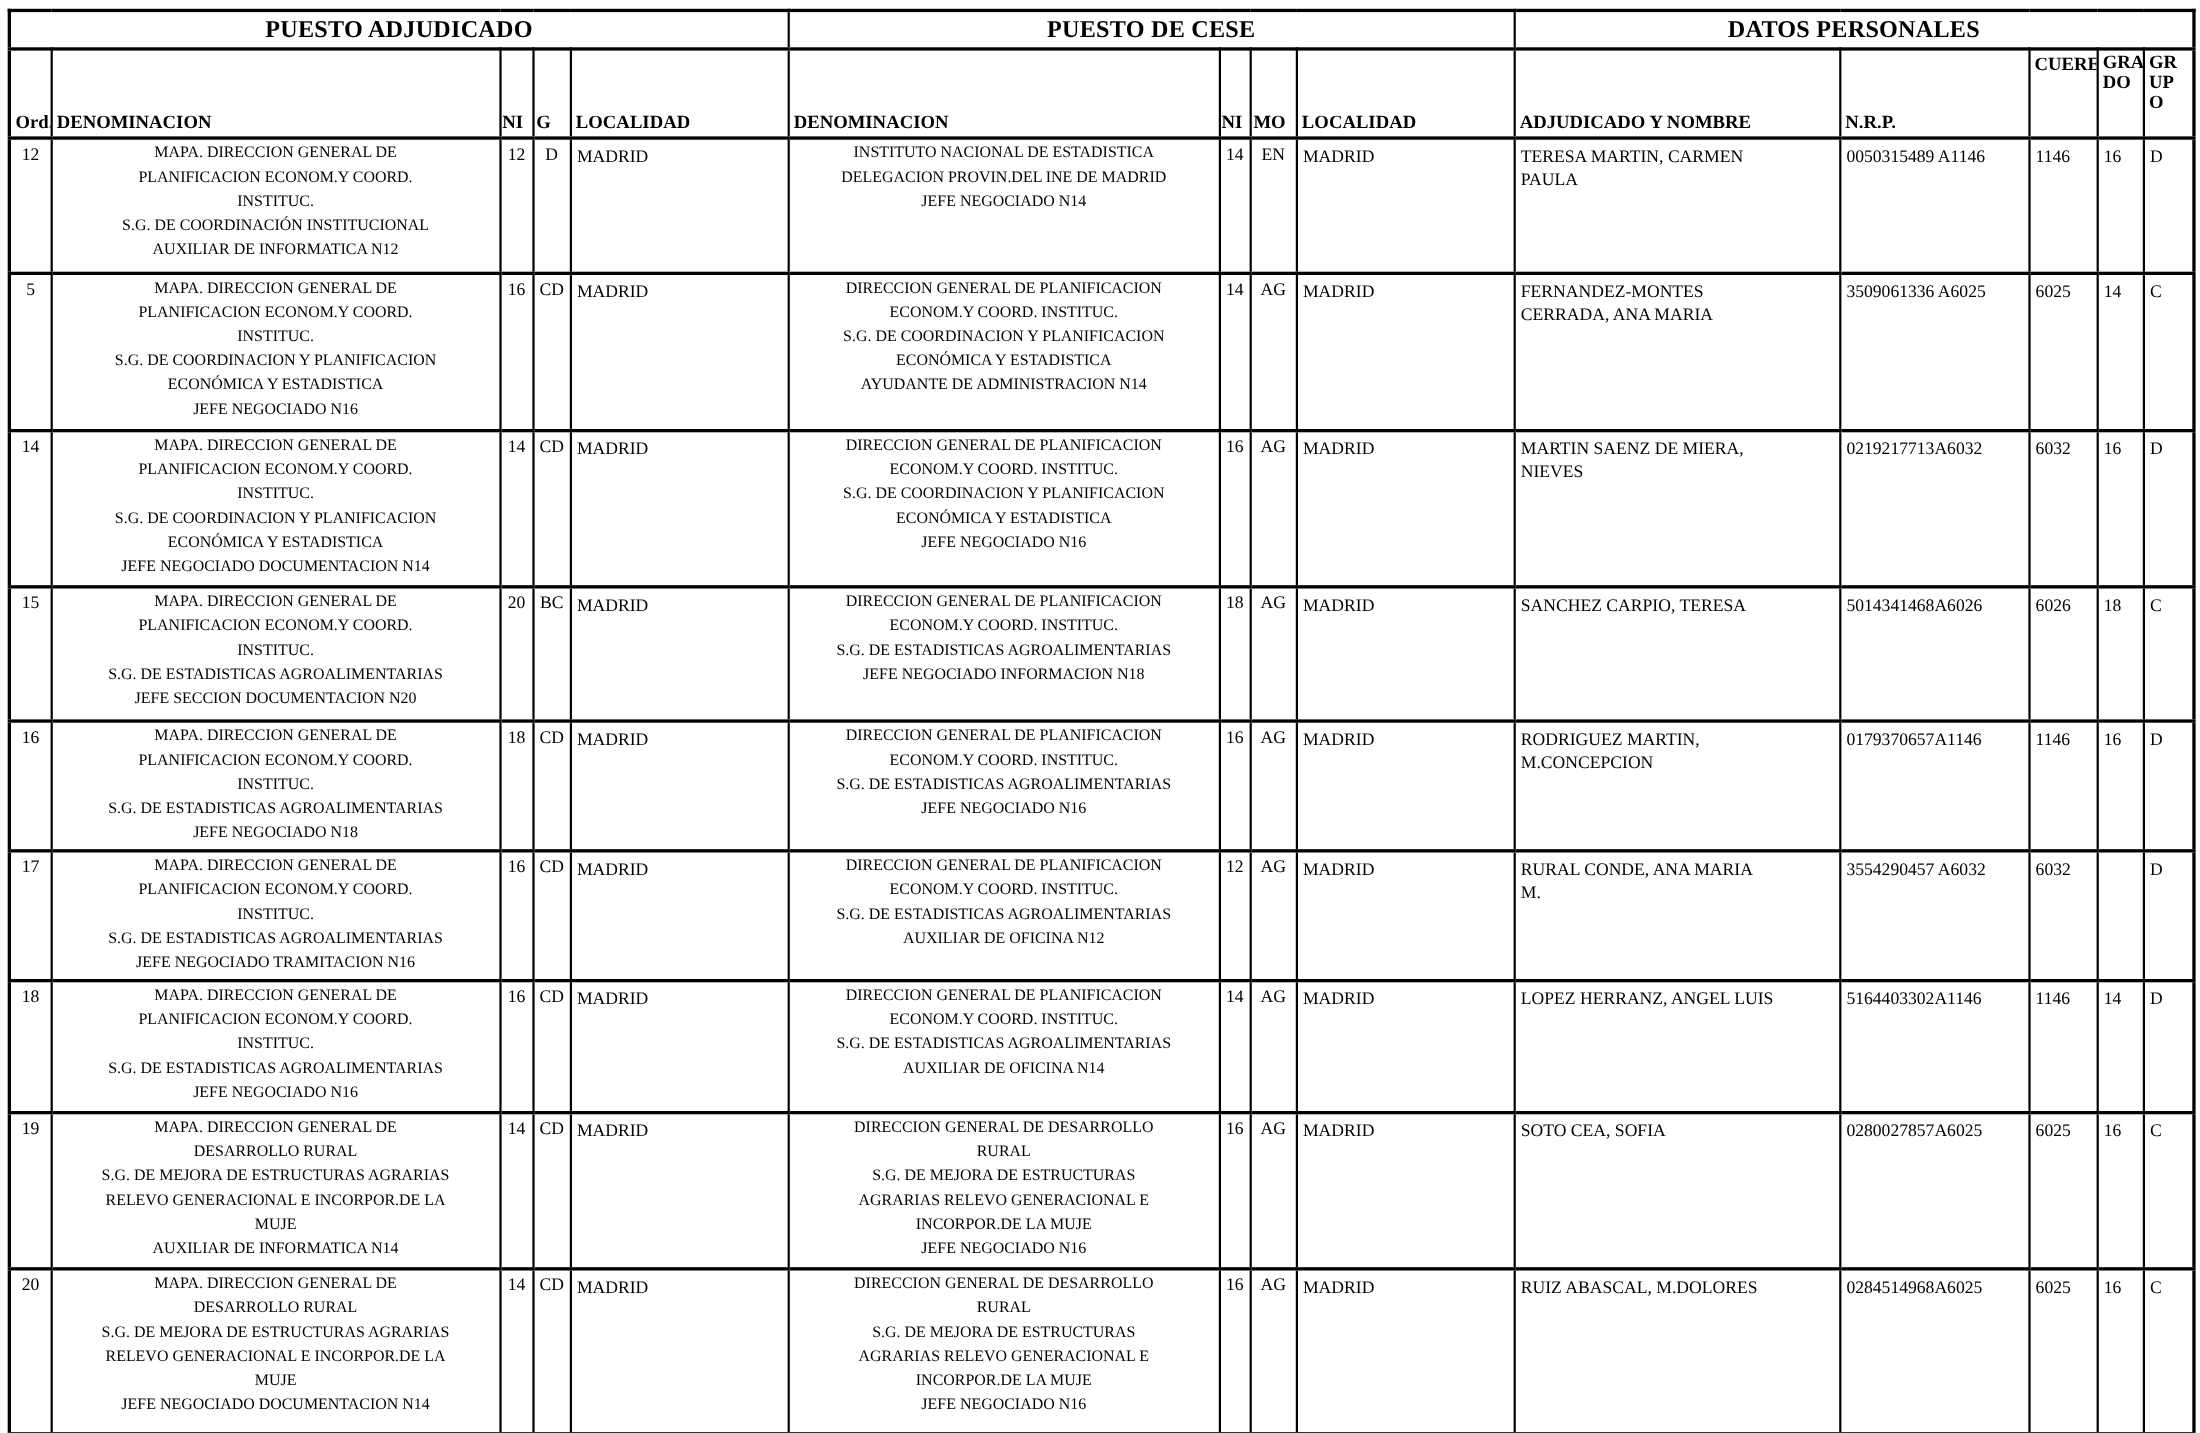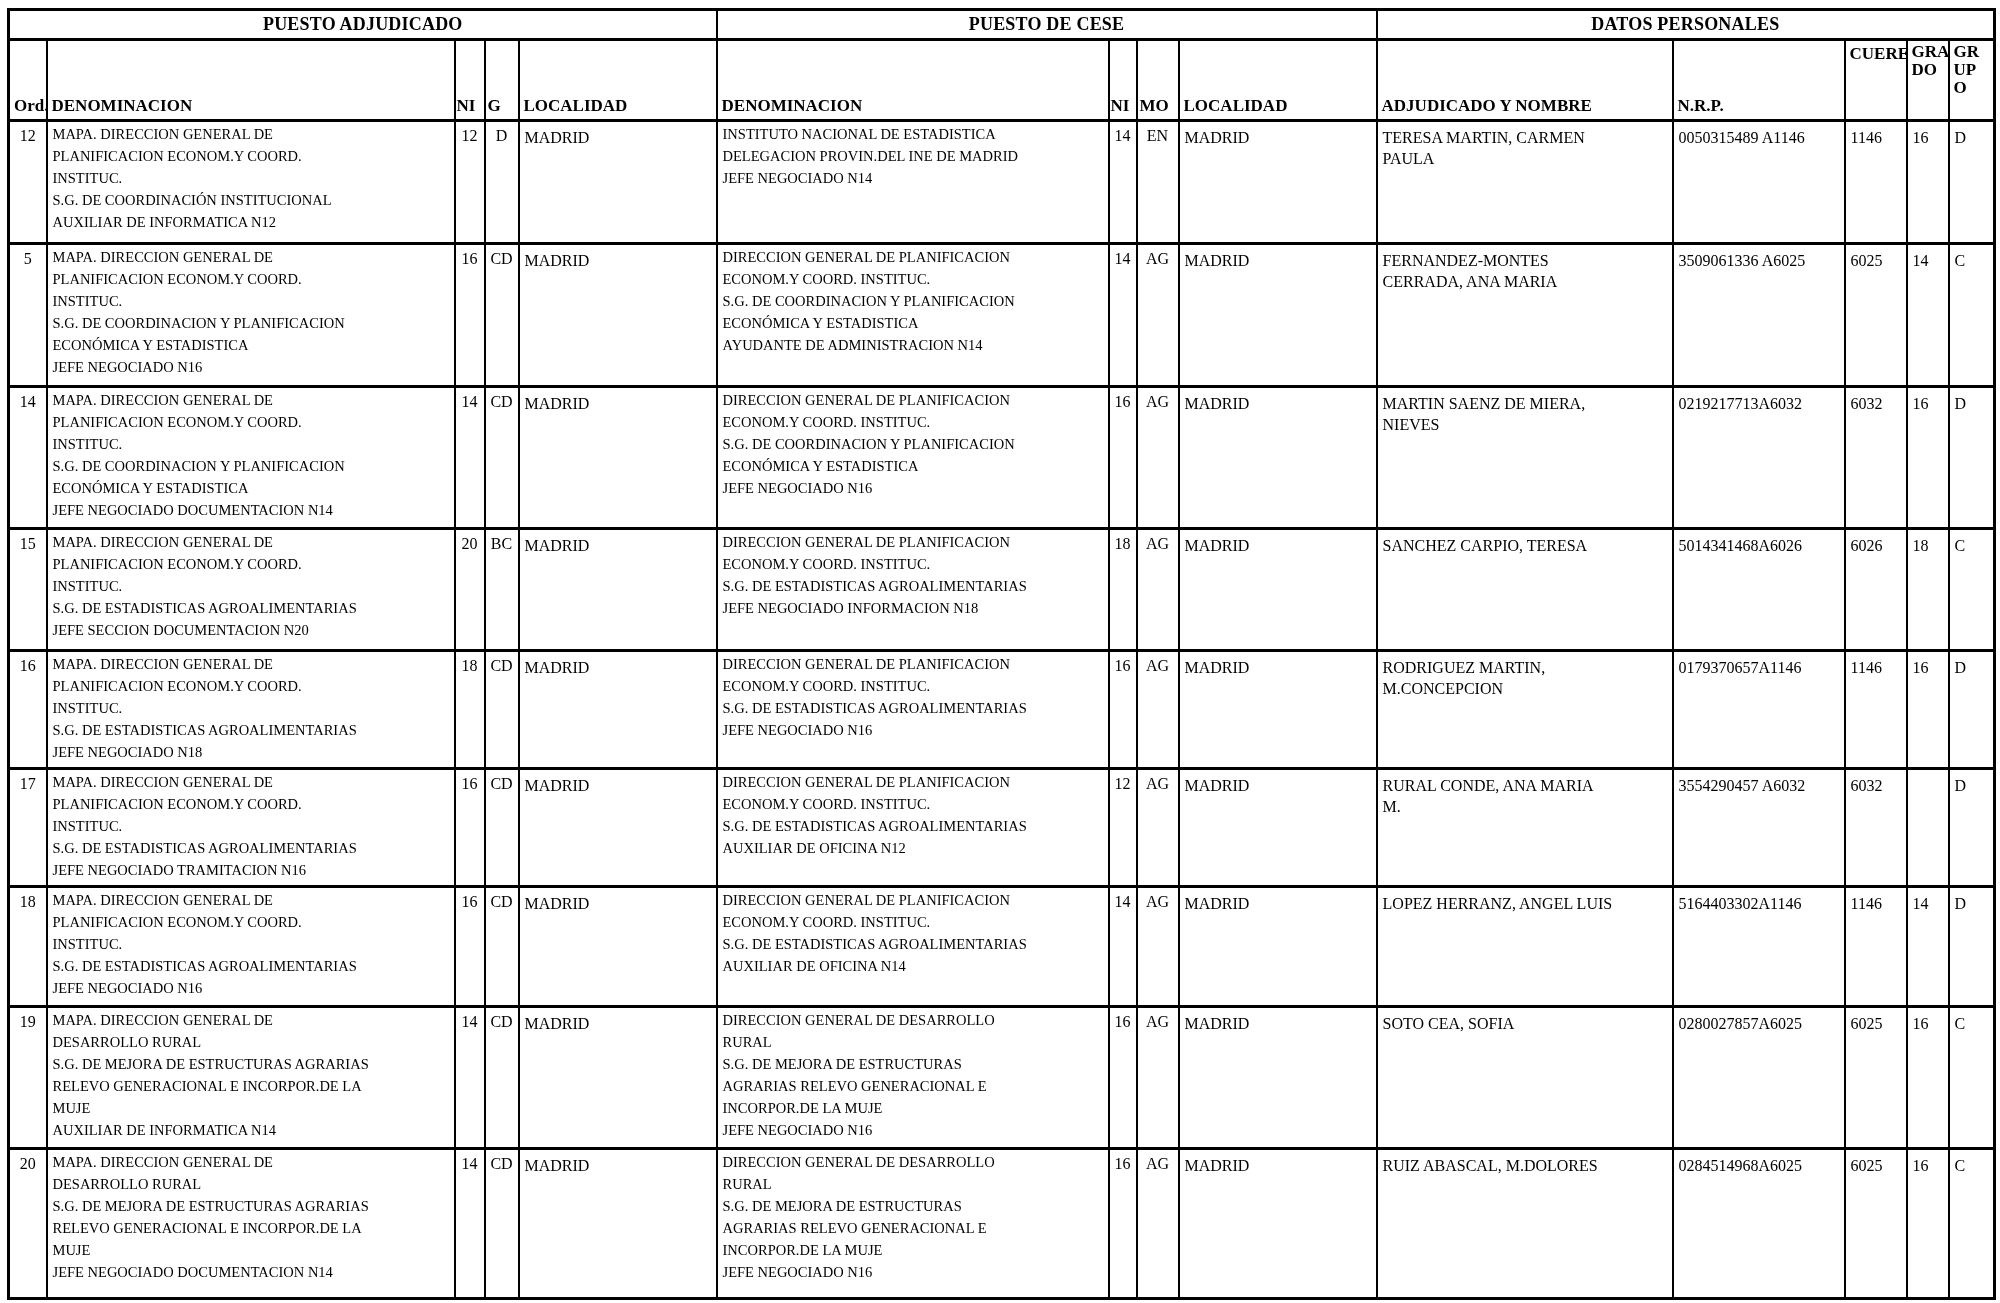--- a/index.html
+++ b/index.html
@@ -1,27 +1,27 @@
 <!DOCTYPE html>
 <html><head>
 <meta charset="utf-8">
 <style>
   html,body{margin:0;padding:0;background:#fff;}
   body{font-family:"Liberation Serif","DejaVu Serif",serif;color:#000;}
   .sheet{width:2000px;height:1303px;background:#fff;box-sizing:border-box;padding:8px 7px;}
   table.doc{border-collapse:collapse;width:1986px;table-layout:fixed;background:#fff;}
   table.doc td,table.doc th{border:2px solid #000;box-sizing:border-box;overflow:hidden;}
   table.doc{border:3px solid #000;}
-  tr.group-row th{border-bottom:3px solid #000;font-size:18px;font-weight:bold;text-align:center;padding:3px 2px;letter-spacing:.2px;}
+  tr.group-row th{border-bottom:3px solid #000;font-size:22px;font-weight:bold;text-align:center;padding:3px 2px;letter-spacing:.2px;}
   tr.colhead-row th{border-bottom:3px solid #000;font-size:17px;font-weight:bold;text-align:left;vertical-align:bottom;padding:3px 4px;height:78px;}
   tr.colhead-row th.top{vertical-align:top;white-space:pre-line;line-height:1.05;padding-top:2px;}
   th.cuer-esc{vertical-align:top;padding:2px 3px;}
   .cuer-wrap{display:flex;justify-content:space-between;height:72px;}
   td.c{vertical-align:top;padding:4px 5px;white-space:pre-line;}
-  td.denom{font-size:14.5px;line-height:22px;padding-top:1px;}
+  td.denom{font-size:14.5px;line-height:22px;padding-top:1px;text-align:center;}
   td.ord{font-size:16px;text-align:center;padding-top:5px;}
   td.num{font-size:16px;text-align:center;padding:5px 1px;}
   td.loc,td.name,td.nrp,td.small{font-size:16px;line-height:21px;padding-top:5px;}
   tr.data-row td{border-bottom:3px solid #000;}
 </style>
 </head>
 <body>
 
 <div class="sheet">
 <table class="doc">

